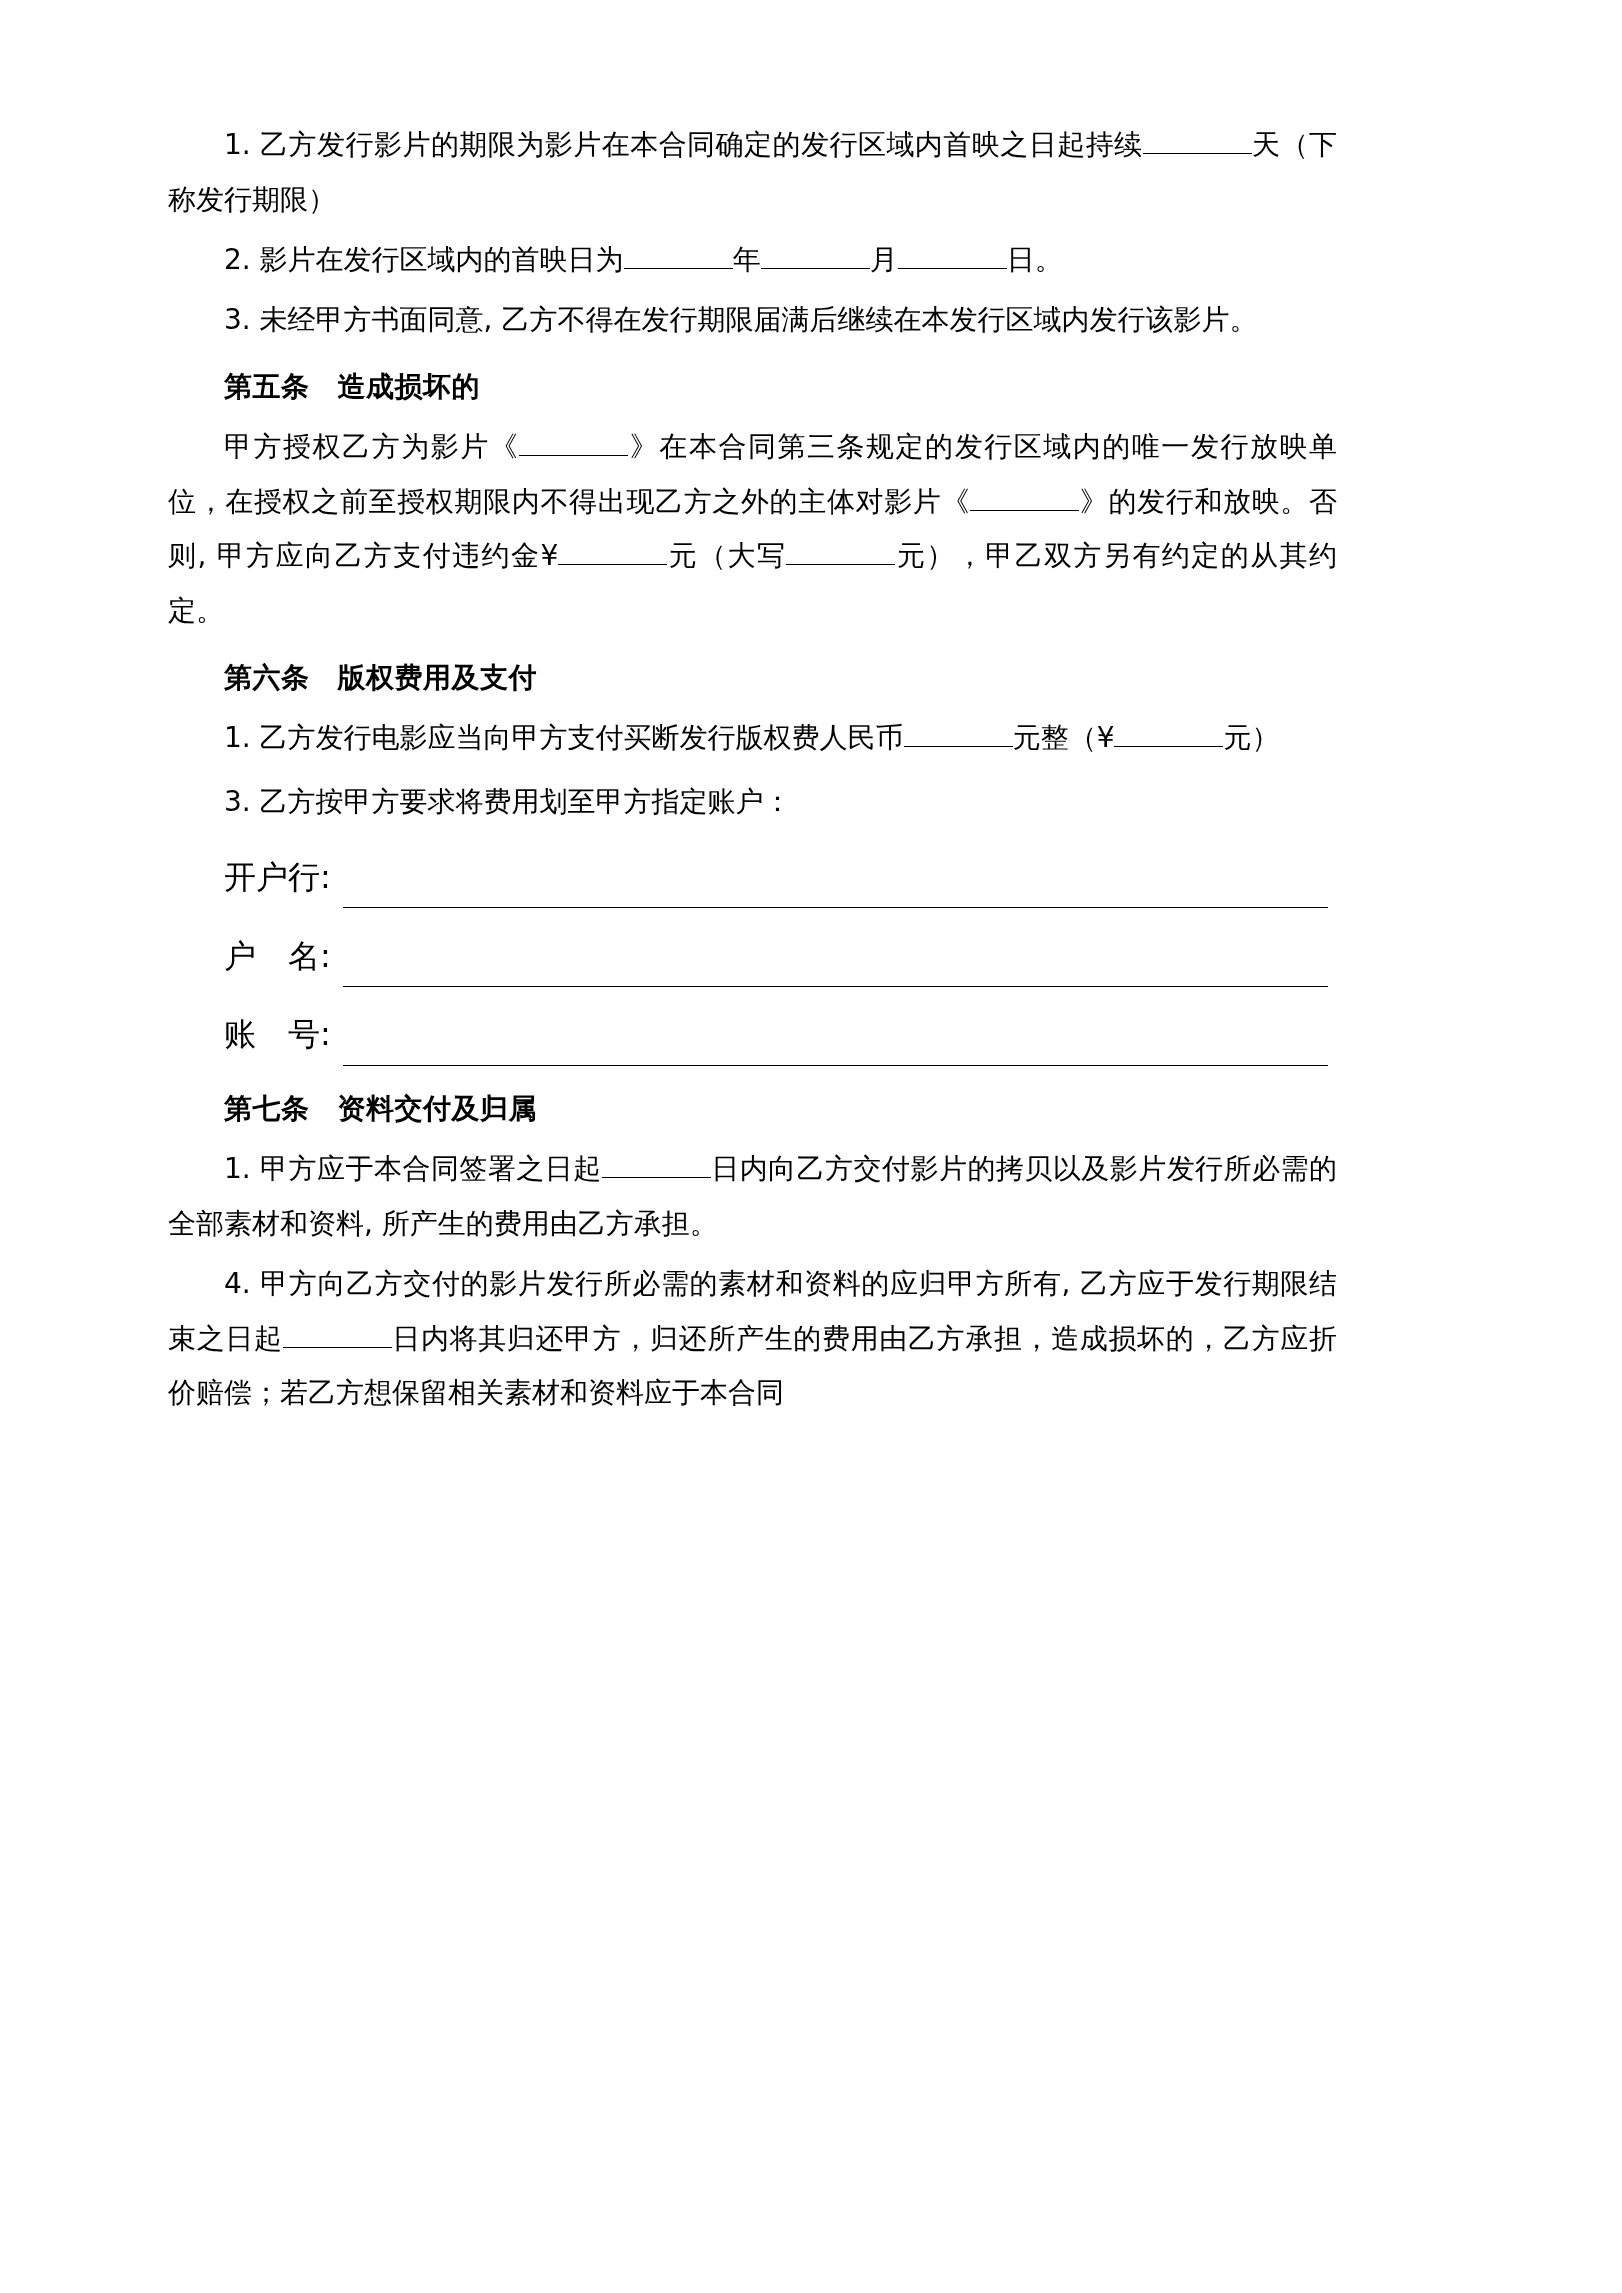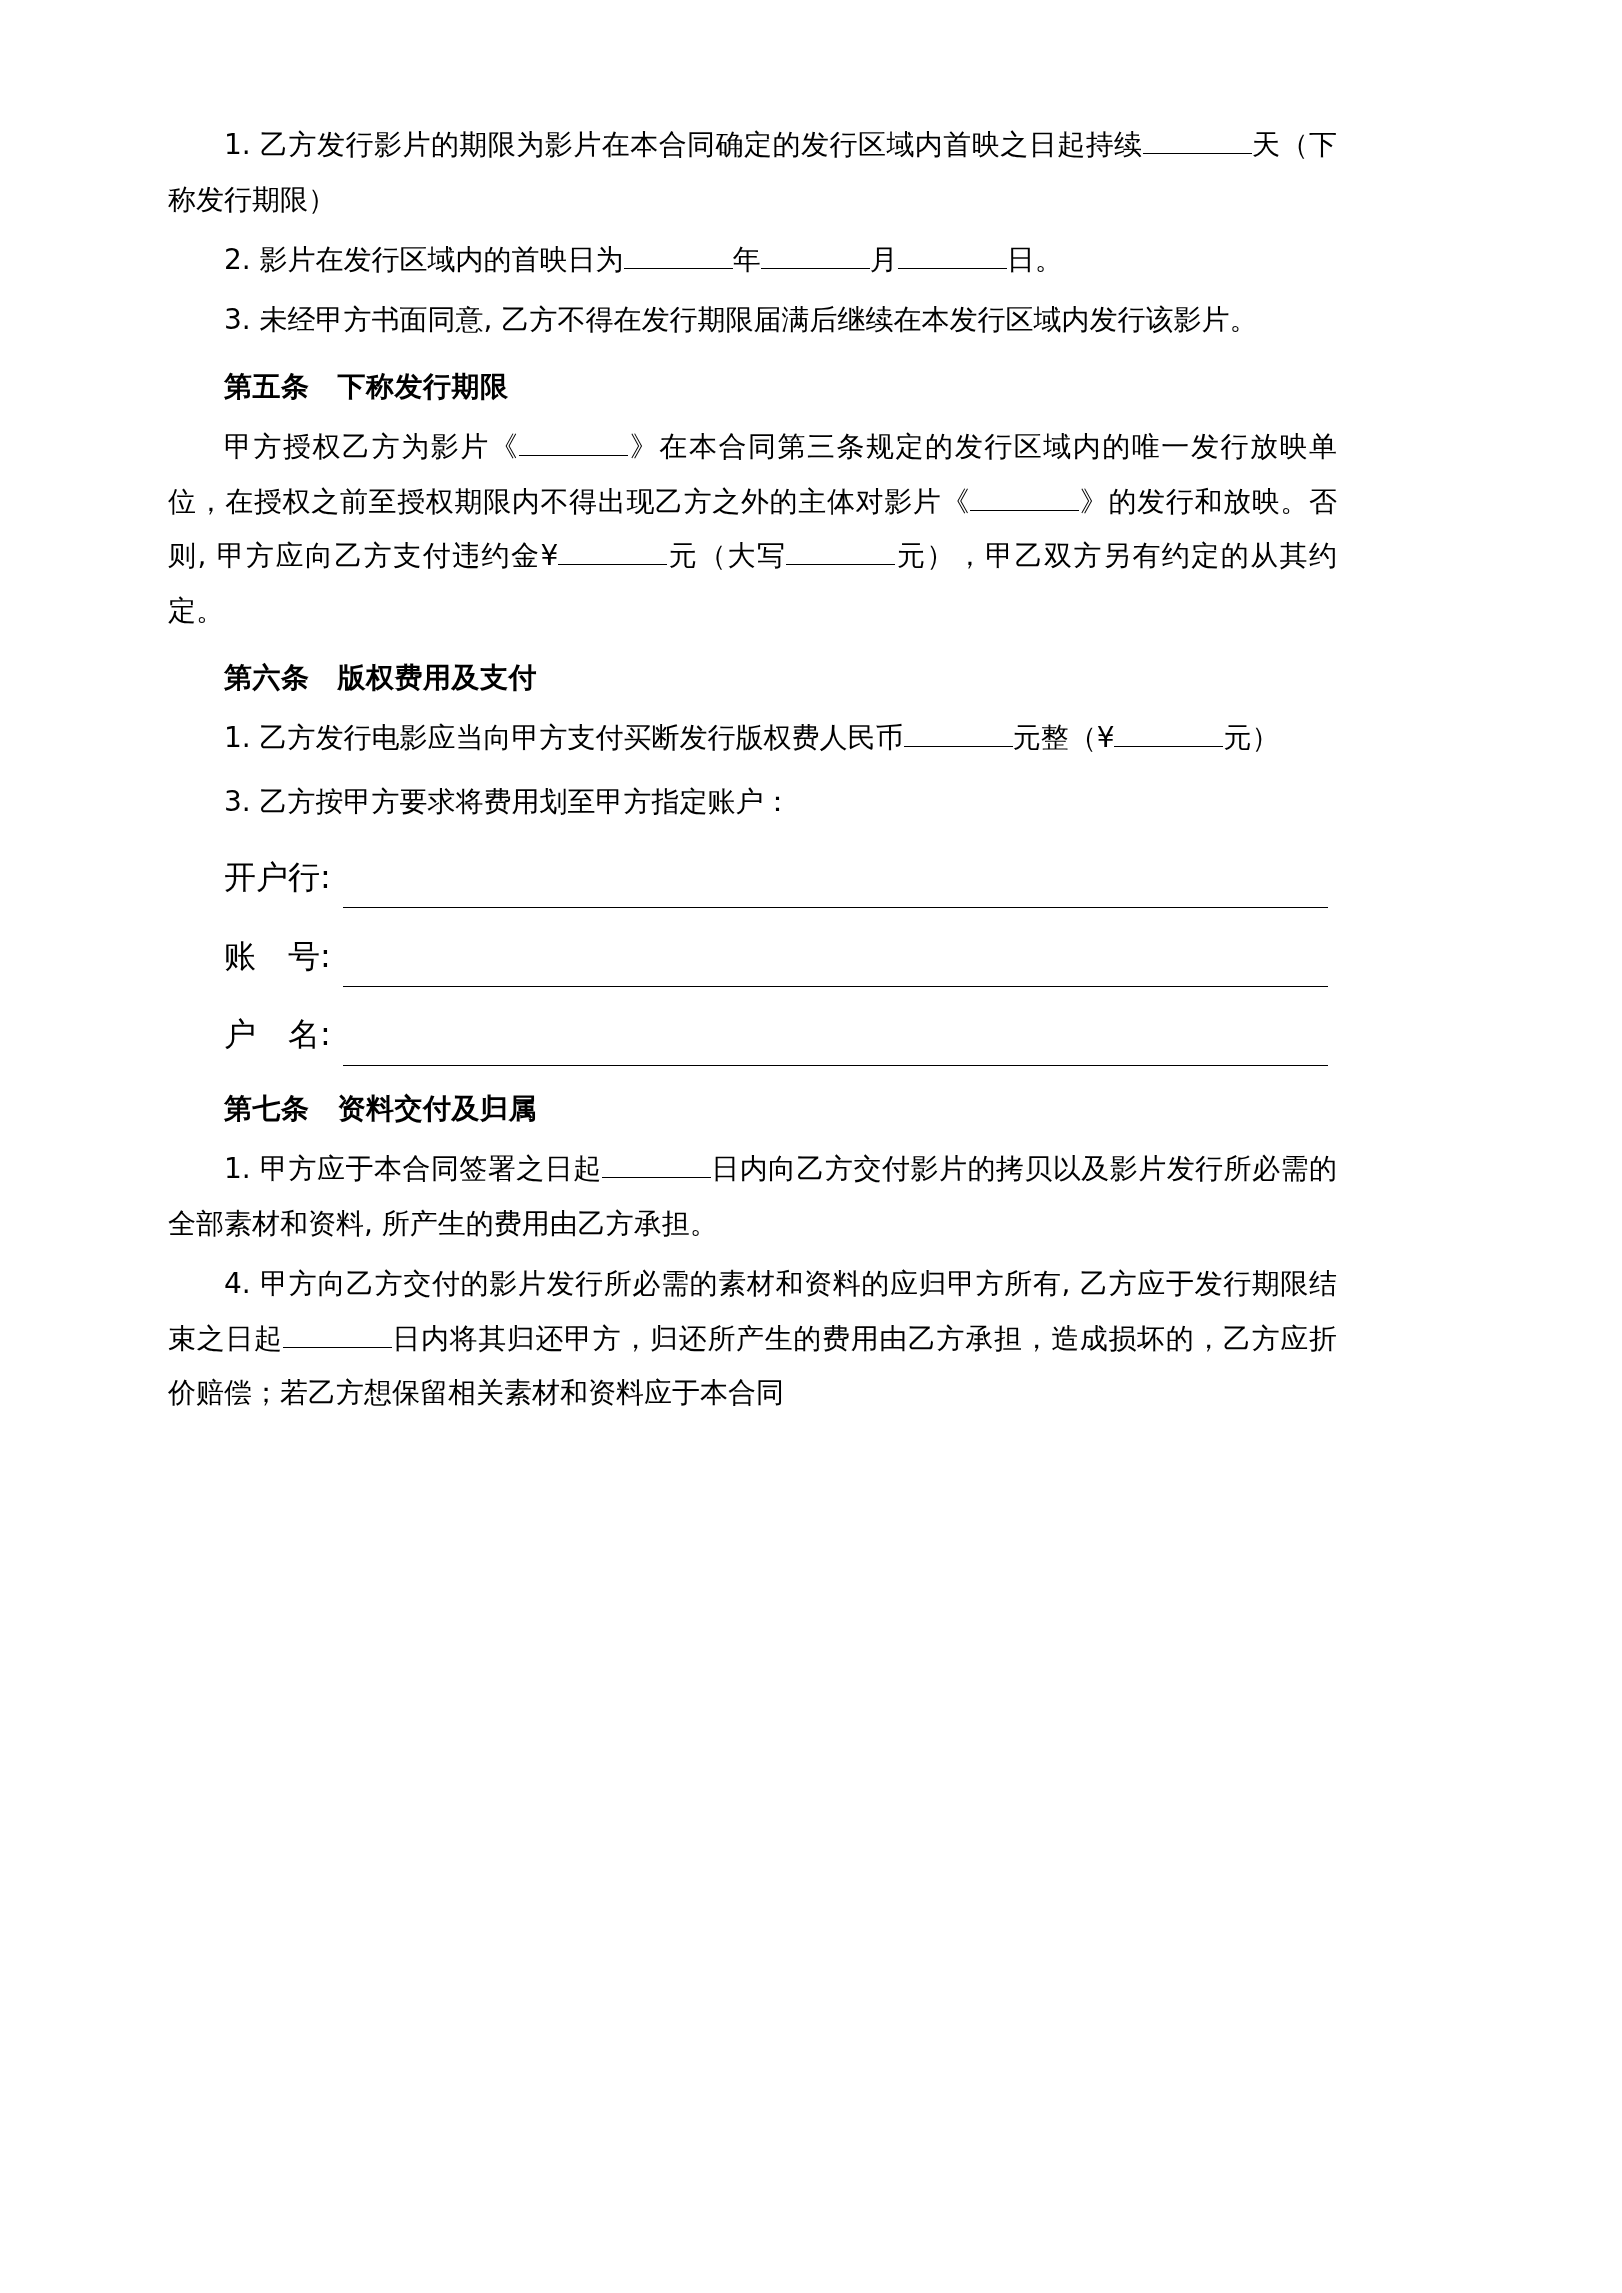--- a/index.html
+++ b/index.html
@@ -85,21 +85,21 @@
 
     <p class="indent">
       <span>2. 影片在发行区域内的首映日为</span><span class="ul u-md"></span><span>年</span><span class="ul u-md"></span><span>月</span><span class="ul u-md"></span><span>日。</span>
     </p>
 
     <p class="indent">
       <span>3. 未经甲方书面同意, 乙方不得在发行期限届满后继续在本发行区域内发行该影片。</span>
     </p>
 
     <p class="heading">
-      <span>第五条</span><span class="sp"></span><span>下称发行期限</span>
+      <span>第五条</span><span class="sp"></span><span>造成损坏的</span>
     </p>
 
     <p class="indent">
       <span>甲方授权乙方为影片《</span><span class="ul u-md"></span><span>》在本合同第三条规定的发行区域内的唯一发行放映单位，在授权之前至授权期限内不得出现乙方之外的主体对影片《</span><span class="ul u-md"></span><span>》的发行和放映。否则, 甲方应向乙方支付违约金¥</span><span class="ul u-md"></span><span>元（大写</span><span class="ul u-md"></span><span>元），甲乙双方另有约定的从其约定。</span>
     </p>
 
     <p class="heading">
       <span>第六条</span><span class="sp"></span><span>版权费用及支付</span>
     </p>
 
@@ -111,26 +111,26 @@
     <p class="indent blk">
       <span>3. 乙方按甲方要求将费用划至甲方指定账户：</span>
     </p>
 
     <div class="bank-row">
       <span class="bank-label">开户行:</span>
       <span class="bank-line"></span>
     </div>
 
     <div class="bank-row">
-      <span class="bank-label">账　号:</span>
+      <span class="bank-label">户　名:</span>
       <span class="bank-line"></span>
     </div>
 
     <div class="bank-row">
-      <span class="bank-label">户　名:</span>
+      <span class="bank-label">账　号:</span>
       <span class="bank-line"></span>
     </div>
 
 
 
     <p class="heading">
       <span>第七条</span><span class="sp"></span><span>资料交付及归属</span>
     </p>
 
     <p class="indent">

